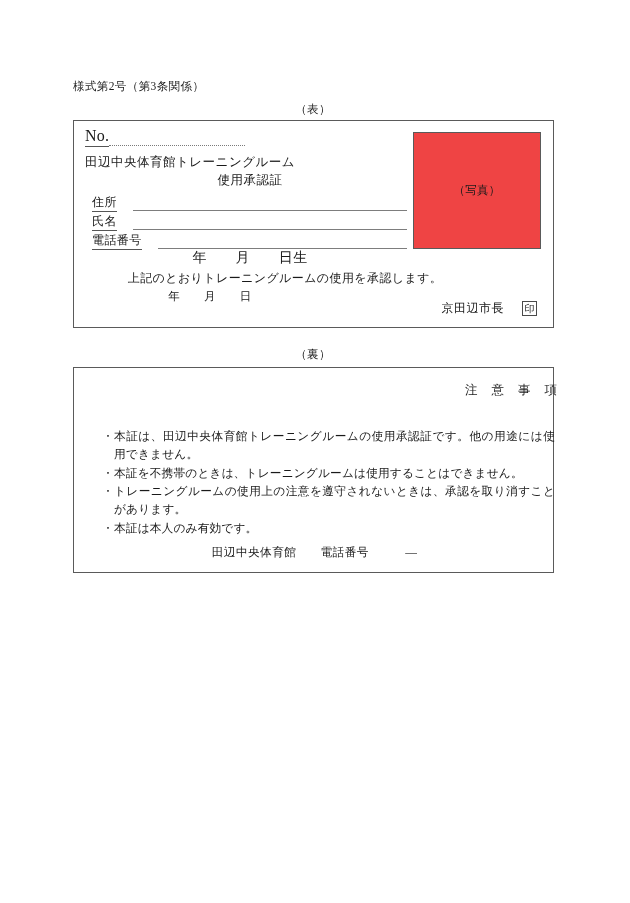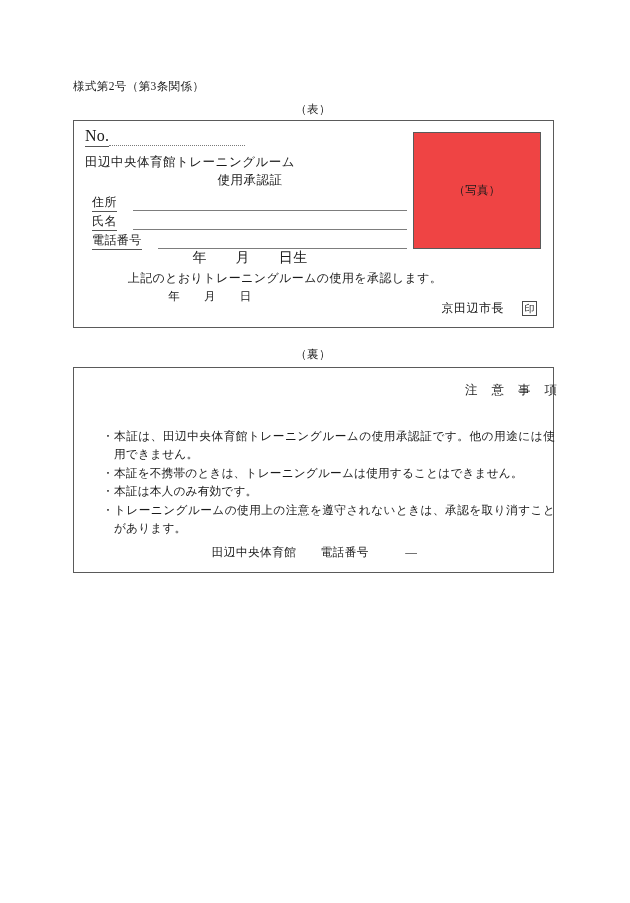--- a/index.html
+++ b/index.html
@@ -295,20 +295,20 @@
 
   <div class="side-label side-label-back">（裏）</div>
 
   <div class="card card-back">
 
     <div class="notes-heading">注意事項</div>
 
     <ul class="notes-list">
       <li>本証は、田辺中央体育館トレーニングルームの使用承認証です。他の用途には使用できません。</li>
       <li>本証を不携帯のときは、トレーニングルームは使用することはできません。</li>
+      <li>トレーニングルームの使用上の注意を遵守されないときは、承認を取り消すことがあります。</li>
       <li>本証は本人のみ有効です。</li>
-      <li>トレーニングルームの使用上の注意を遵守されないときは、承認を取り消すことがあります。</li>
     </ul>
 
     <div class="back-footer">田辺中央体育館　　電話番号　　　―</div>
   </div>
 
 </div>
 
 </body></html>

